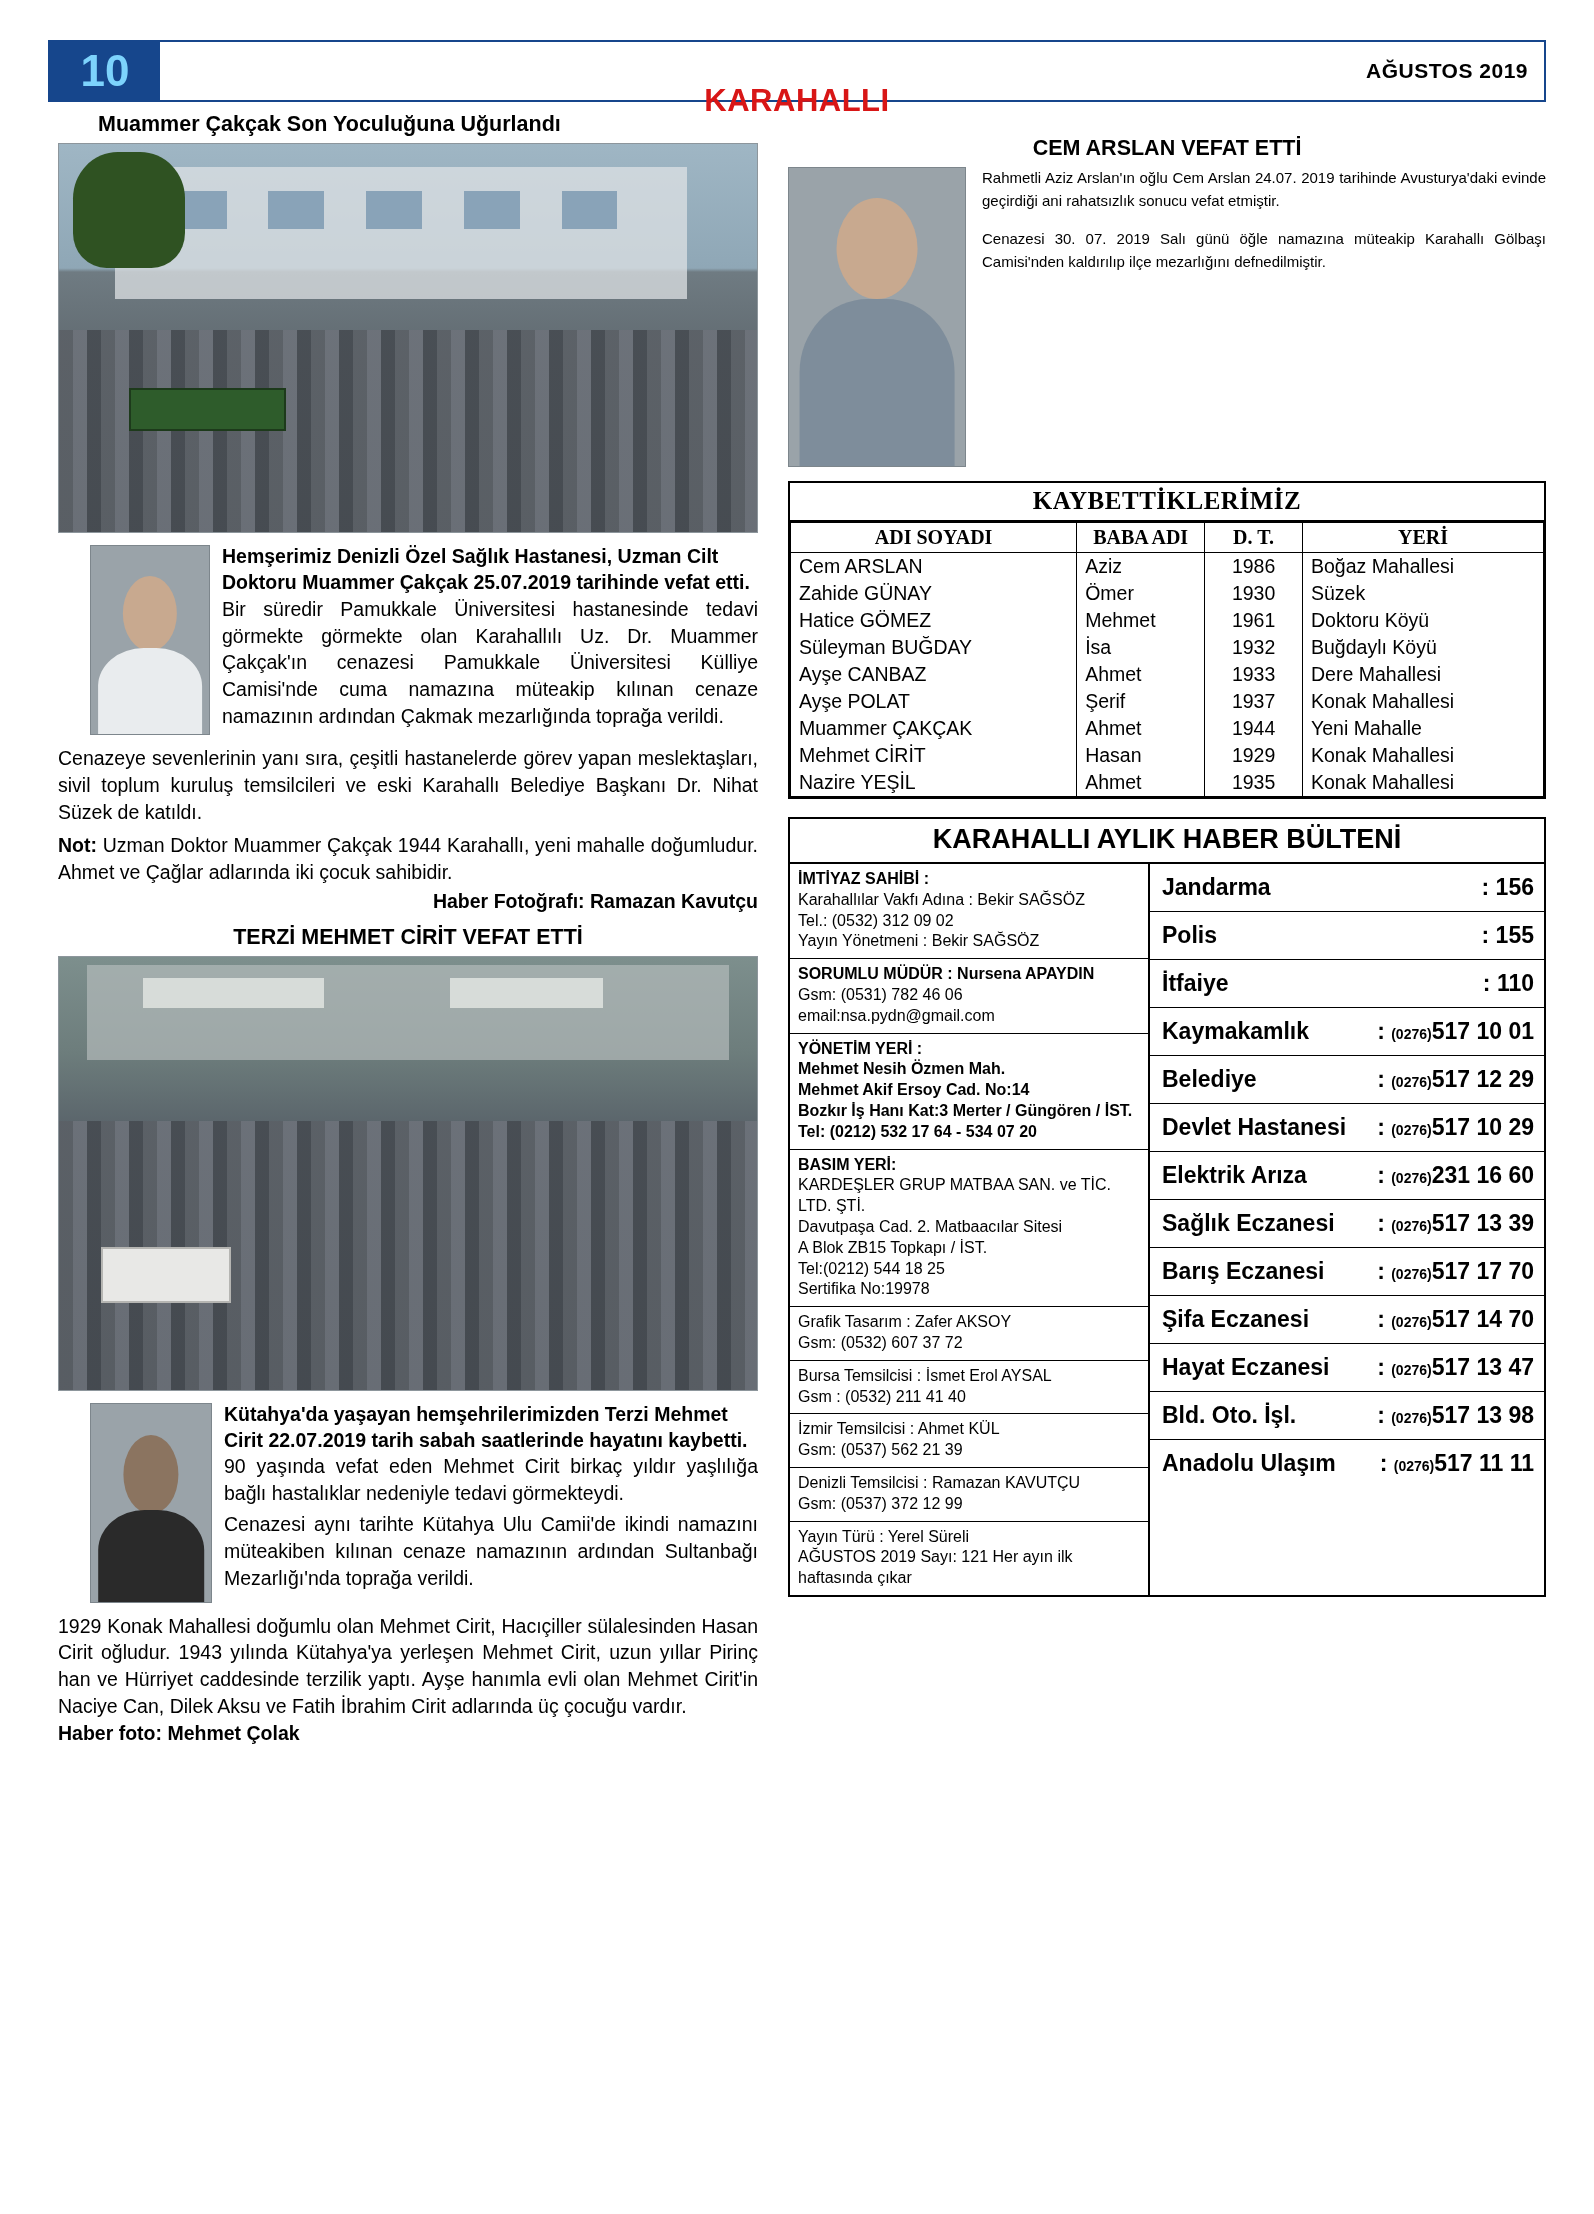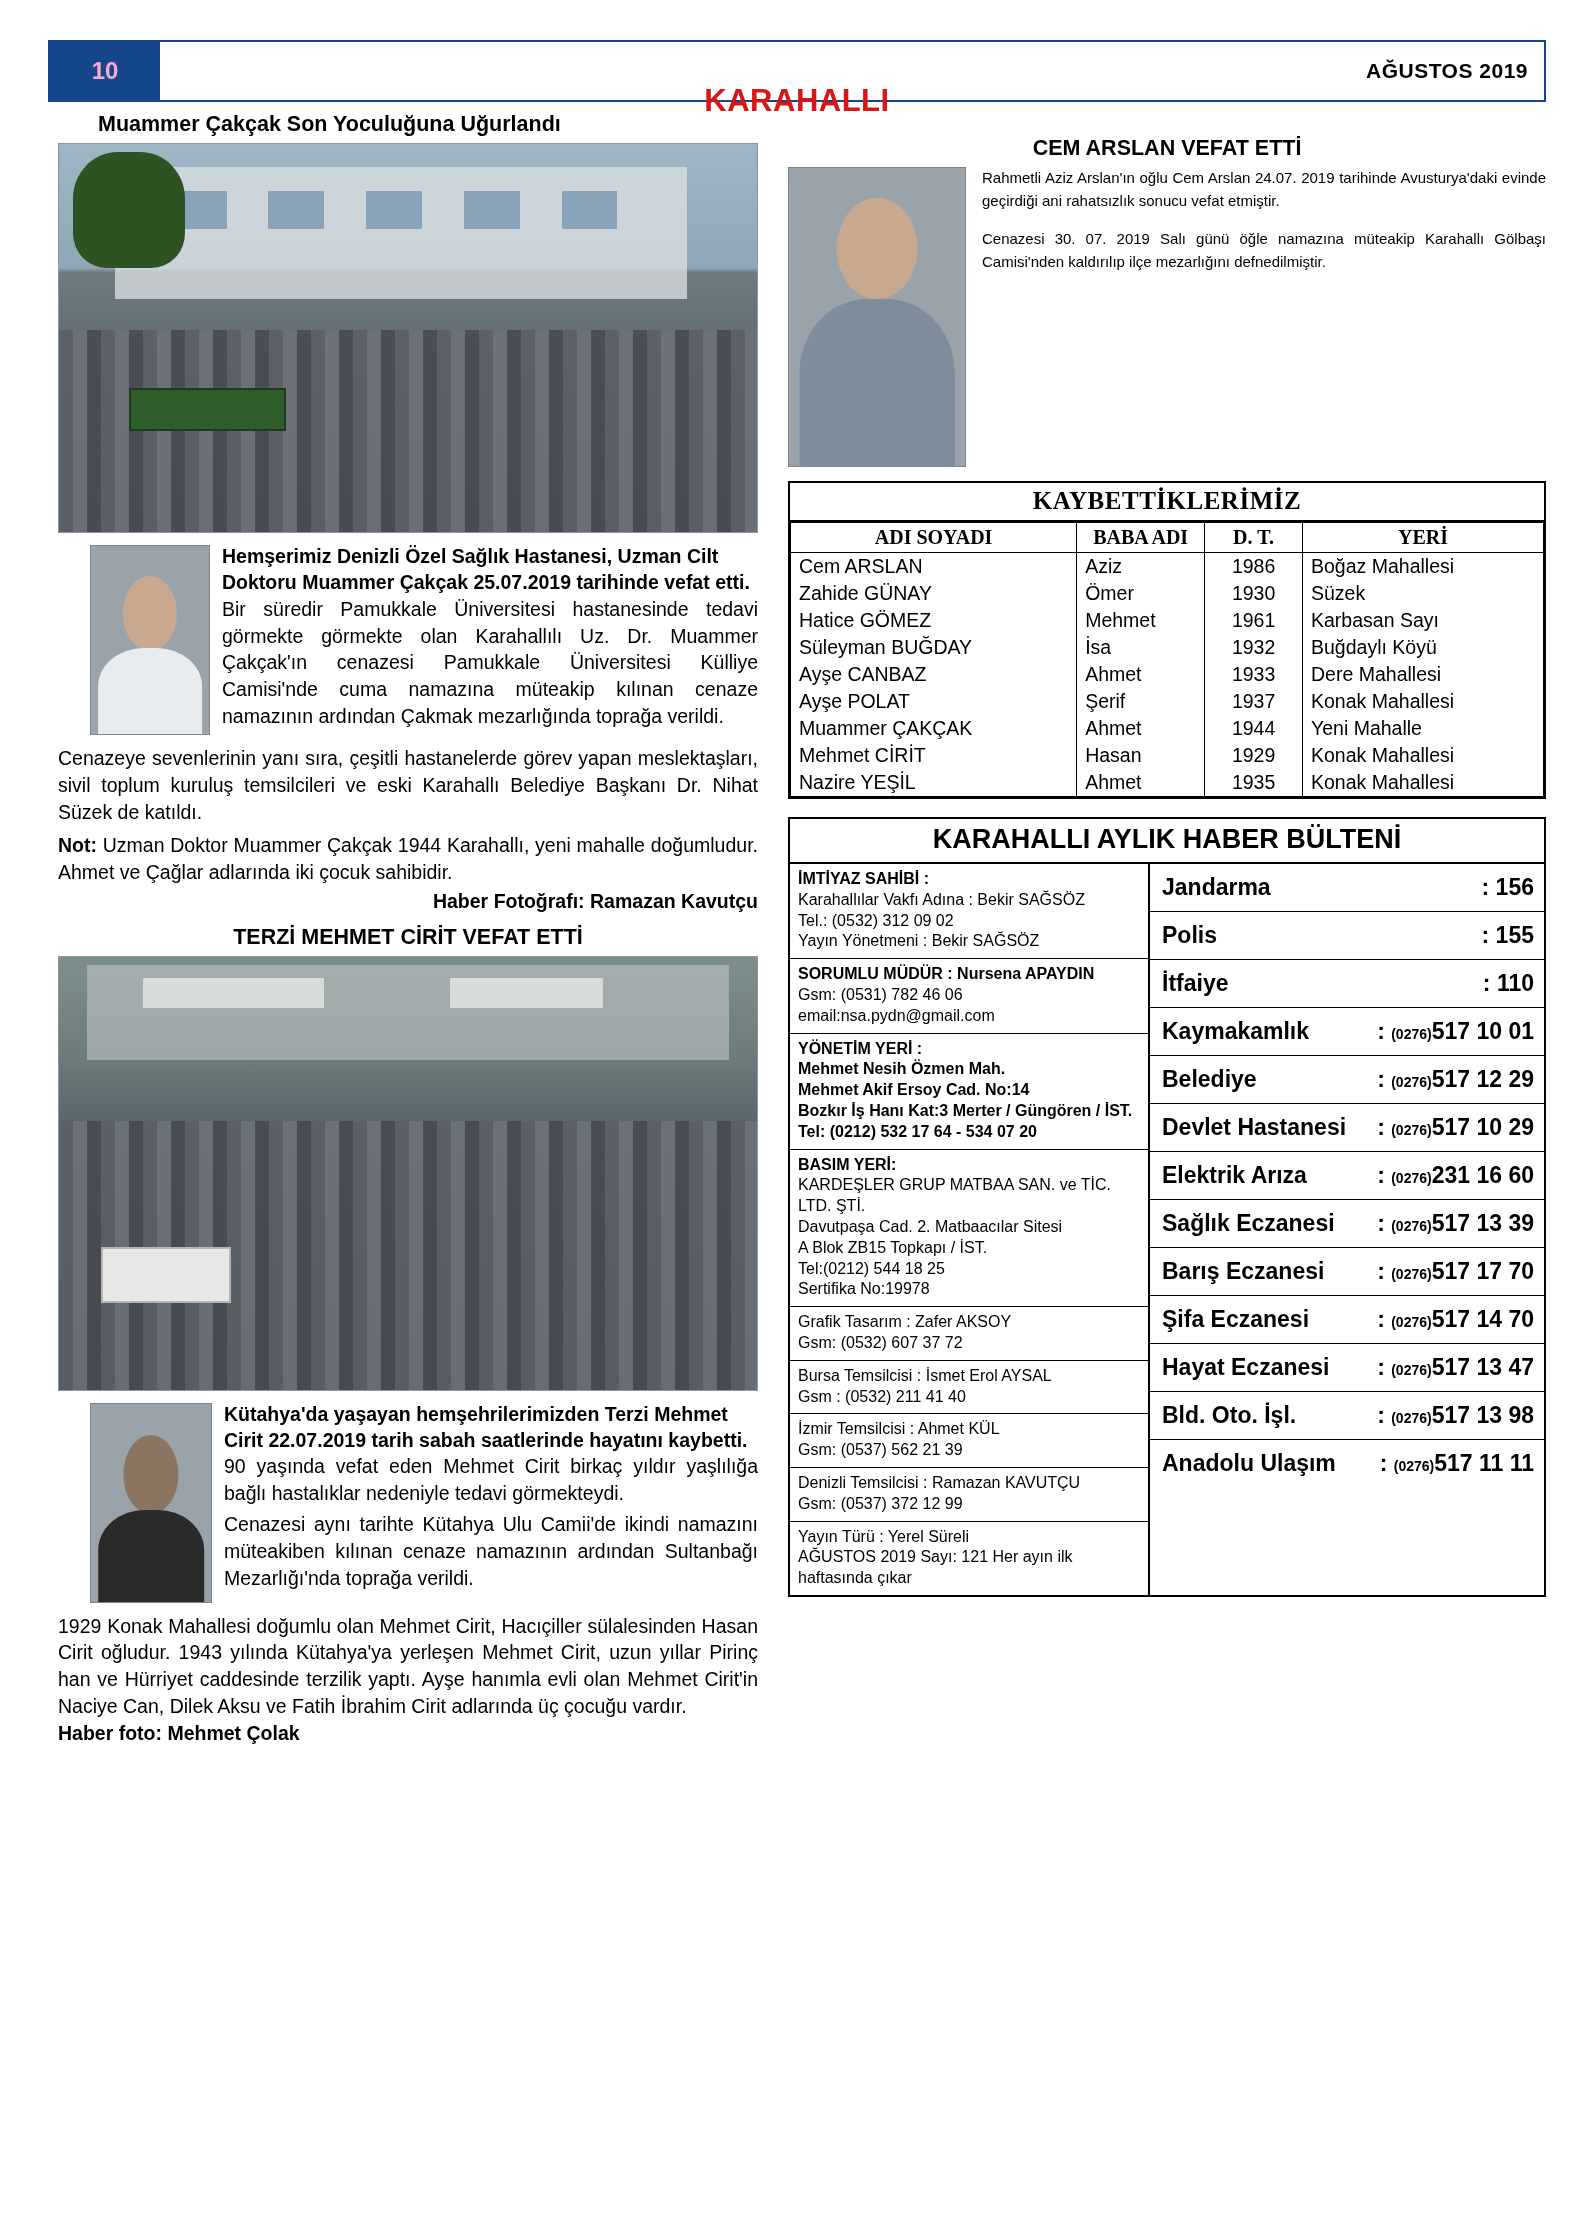--- a/index.html
+++ b/index.html
@@ -19,22 +19,22 @@
   
   .masthead{
     position:relative;
     height:62px;
     border:2px solid #16468c;
     background:#ffffff;
     box-sizing:border-box;
   }
   .masthead .pagenum{
     position:absolute;left:0;top:0;width:110px;height:100%;
-    background:#16468c;color:#f9a8d4;
-    font-size:24px;font-weight:bold;
+    background:#16468c;color:#7dd3fc;
+    font-size:44px;font-weight:bold;
     display:flex;align-items:center;justify-content:center;
   }
   .masthead .title{
     position:absolute;left:0;right:0;top:0;height:100%;
     display:flex;align-items:center;justify-content:center;
     color:#d81616;font-size:31px;font-weight:bold;letter-spacing:.5px;margin-top:30px;
   }
   .masthead .date{
     position:absolute;right:16px;top:0;height:100%;
     display:flex;align-items:center;
@@ -243,21 +243,21 @@
             <tr>
                 <td>Zahide GÜNAY</td>
                 <td>Ömer</td>
                 <td class="c">1930</td>
                 <td>Süzek</td>
               </tr>
             <tr>
                 <td>Hatice GÖMEZ</td>
                 <td>Mehmet</td>
                 <td class="c">1961</td>
-                <td>Karbasan Sayı</td>
+                <td>Doktoru Köyü</td>
               </tr>
             <tr>
                 <td>Süleyman BUĞDAY</td>
                 <td>İsa</td>
                 <td class="c">1932</td>
                 <td>Buğdaylı Köyü</td>
               </tr>
             <tr>
                 <td>Ayşe CANBAZ</td>
                 <td>Ahmet</td>

